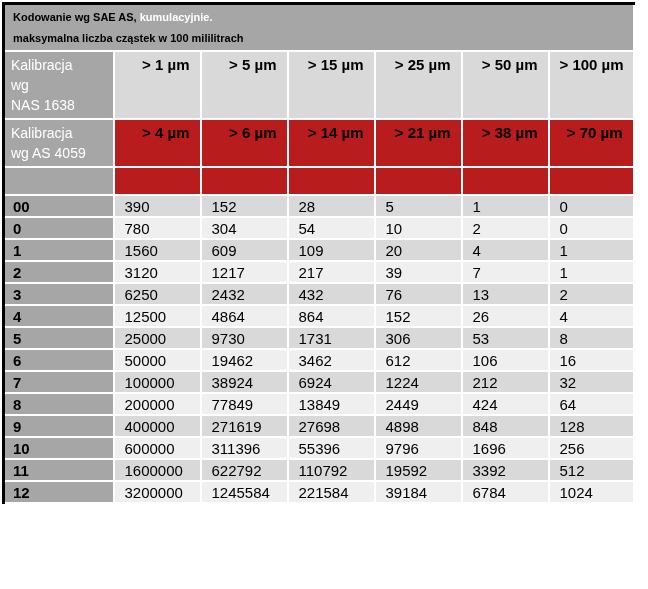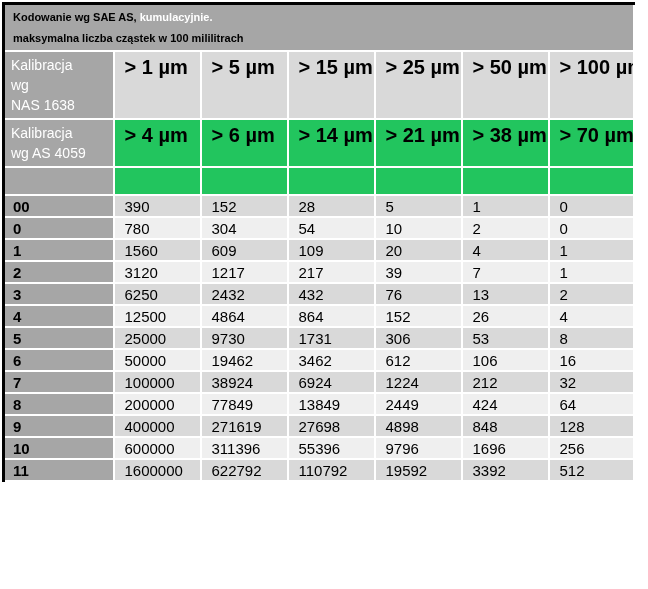--- a/index.html
+++ b/index.html
@@ -35,26 +35,27 @@
     background: #a6a6a6;
     color: #ffffff;
     font-weight: normal;
     font-size: 14px;
     line-height: 20px;
     padding: 3px 6px;
     vertical-align: top;
   }
   .col-head {
     font-weight: bold;
-    font-size: 20px;
+    font-size: 15px;
     padding: 4px 10px;
     vertical-align: top;
+    text-align: right;
   }
   .band-a { background: #d9d9d9; }
-  .band-b { background: #22c55e; }
+  .band-b { background: #b91c1c; }
   .row-nas td { height: 56px; }
   .row-as  td { height: 36px; }
   .row-kod td { height: 22px; }
   .row-kod .left-head { color: #000000; vertical-align: middle; }
   .row-kod .col-head  { vertical-align: middle; padding-top: 1px; padding-bottom: 1px; }
   .row-empty td { height: 20px; }
   .row-empty .left-head { background: #a6a6a6; }
 
   
   tbody.data-rows td {
@@ -246,14 +247,23 @@
       </tr>
       <tr>
         <td class="code-cell">11</td>
         <td class="num-cell">1600000</td>
         <td class="num-cell">622792</td>
         <td class="num-cell">110792</td>
         <td class="num-cell">19592</td>
         <td class="num-cell">3392</td>
         <td class="num-cell">512</td>
       </tr>
+      <tr>
+        <td class="code-cell">12</td>
+        <td class="num-cell">3200000</td>
+        <td class="num-cell">1245584</td>
+        <td class="num-cell">221584</td>
+        <td class="num-cell">39184</td>
+        <td class="num-cell">6784</td>
+        <td class="num-cell">1024</td>
+      </tr>
     </tbody>
 </table>
 
 </body></html>

